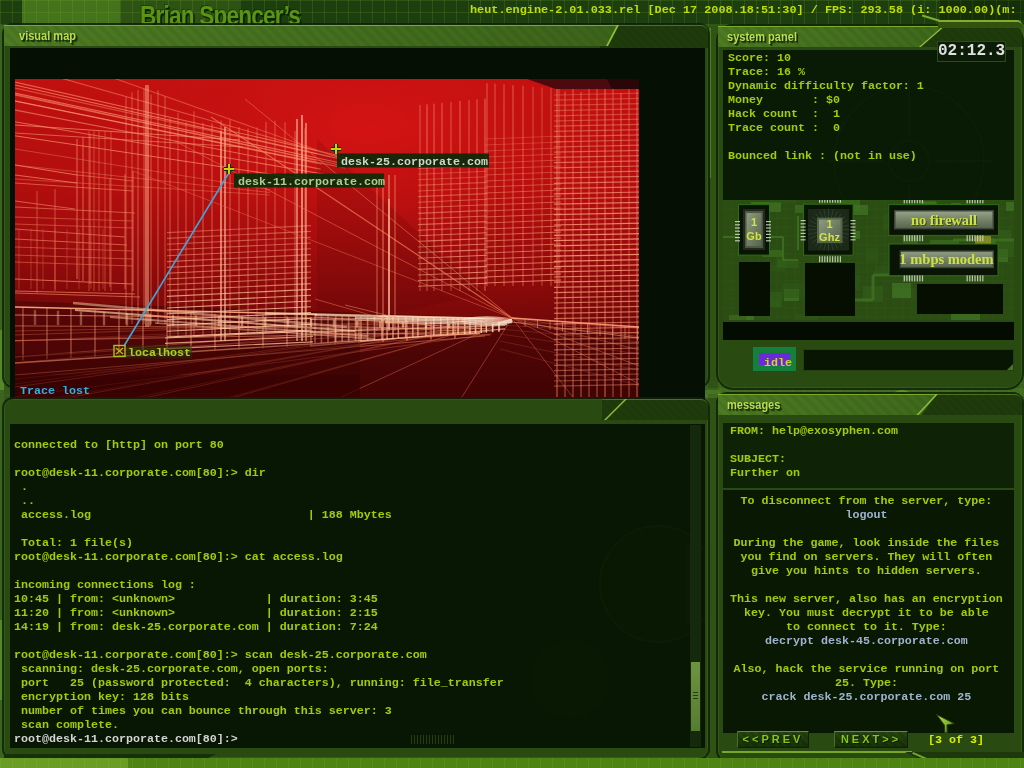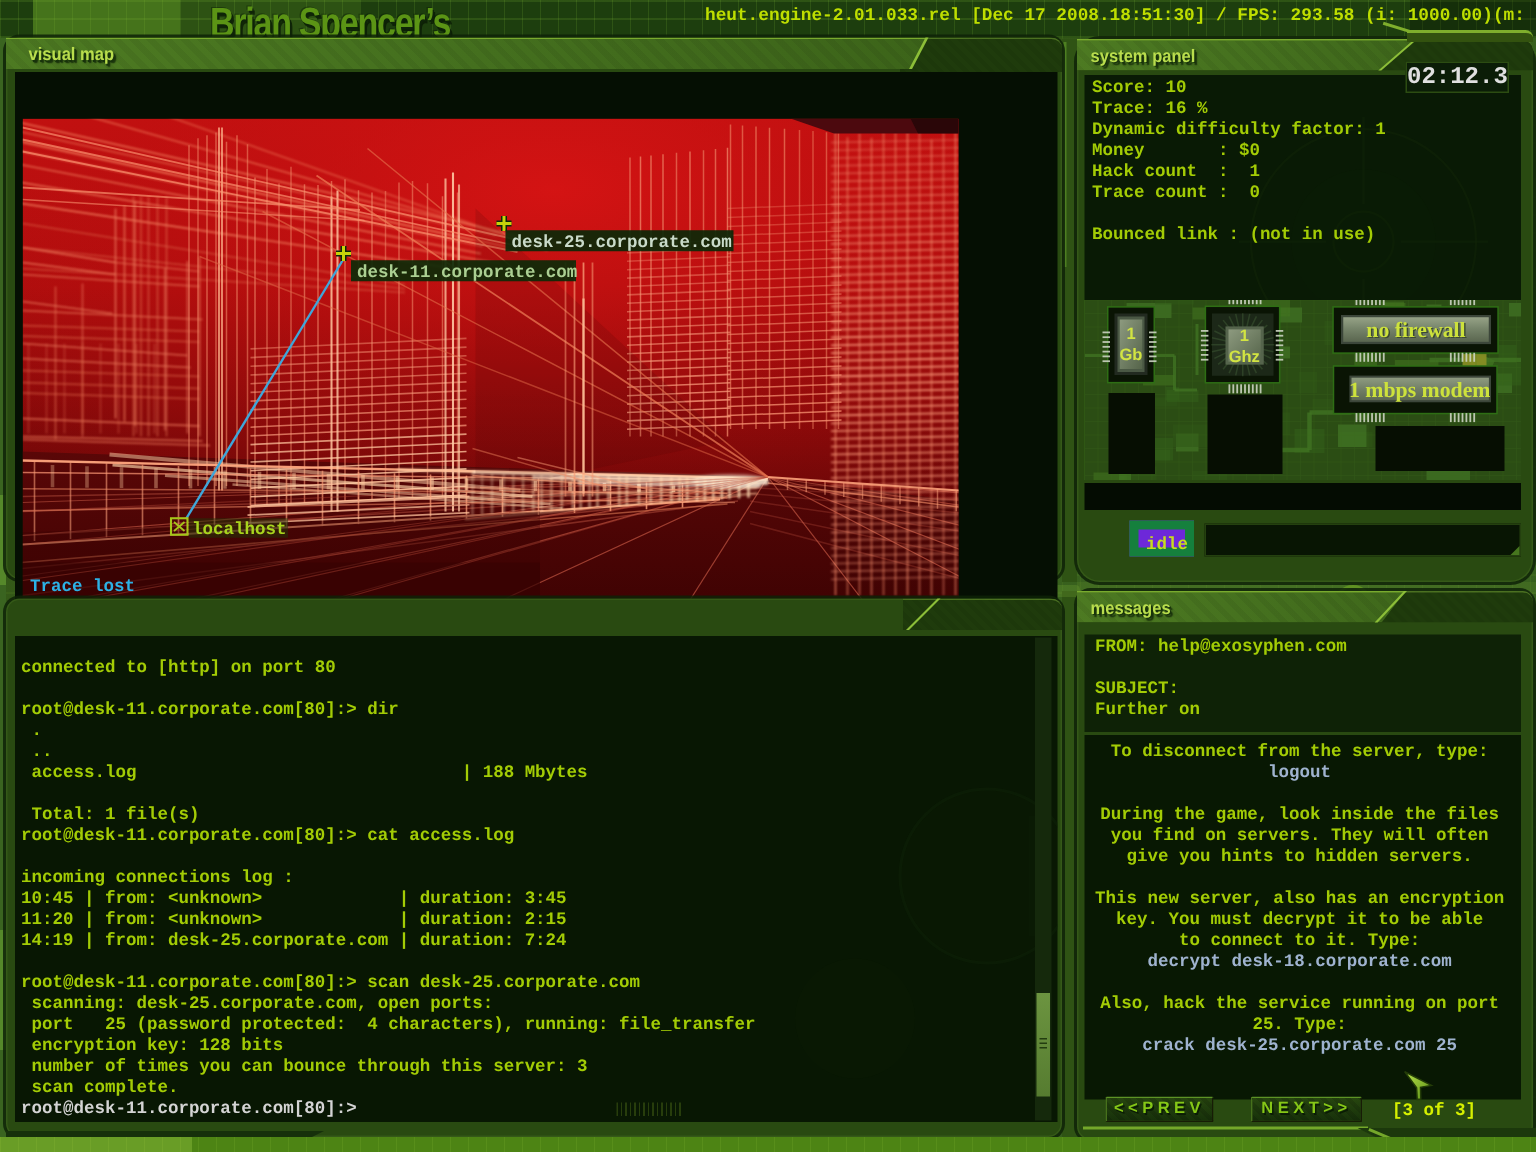--- a/index.html
+++ b/index.html
@@ -975,21 +975,21 @@
 <pre id="msgBodyText" class="abs mono" style="left:730px;top:494px;text-align:center;">To disconnect from the server, type:
 <span class="cmd">logout</span>
 
 During the game, look inside the files
 you find on servers. They will often
 give you hints to hidden servers.
 
 This new server, also has an encryption
 key. You must decrypt it to be able
 to connect to it. Type:
-<span class="cmd">decrypt desk-18.corporate.com</span>
+<span class="cmd">decrypt desk-45.corporate.com</span>
 
 Also, hack the service running on port
 25. Type:
 <span class="cmd">crack desk-25.corporate.com 25</span></pre>
 
 <div id="conTab" class="abs"></div>
 <div id="msgEdge" class="abs"></div>
 <div id="msgStep" class="abs"></div>
 <div id="sysHeadExt" class="abs"></div>
 <div id="tcorner" class="abs"></div>

